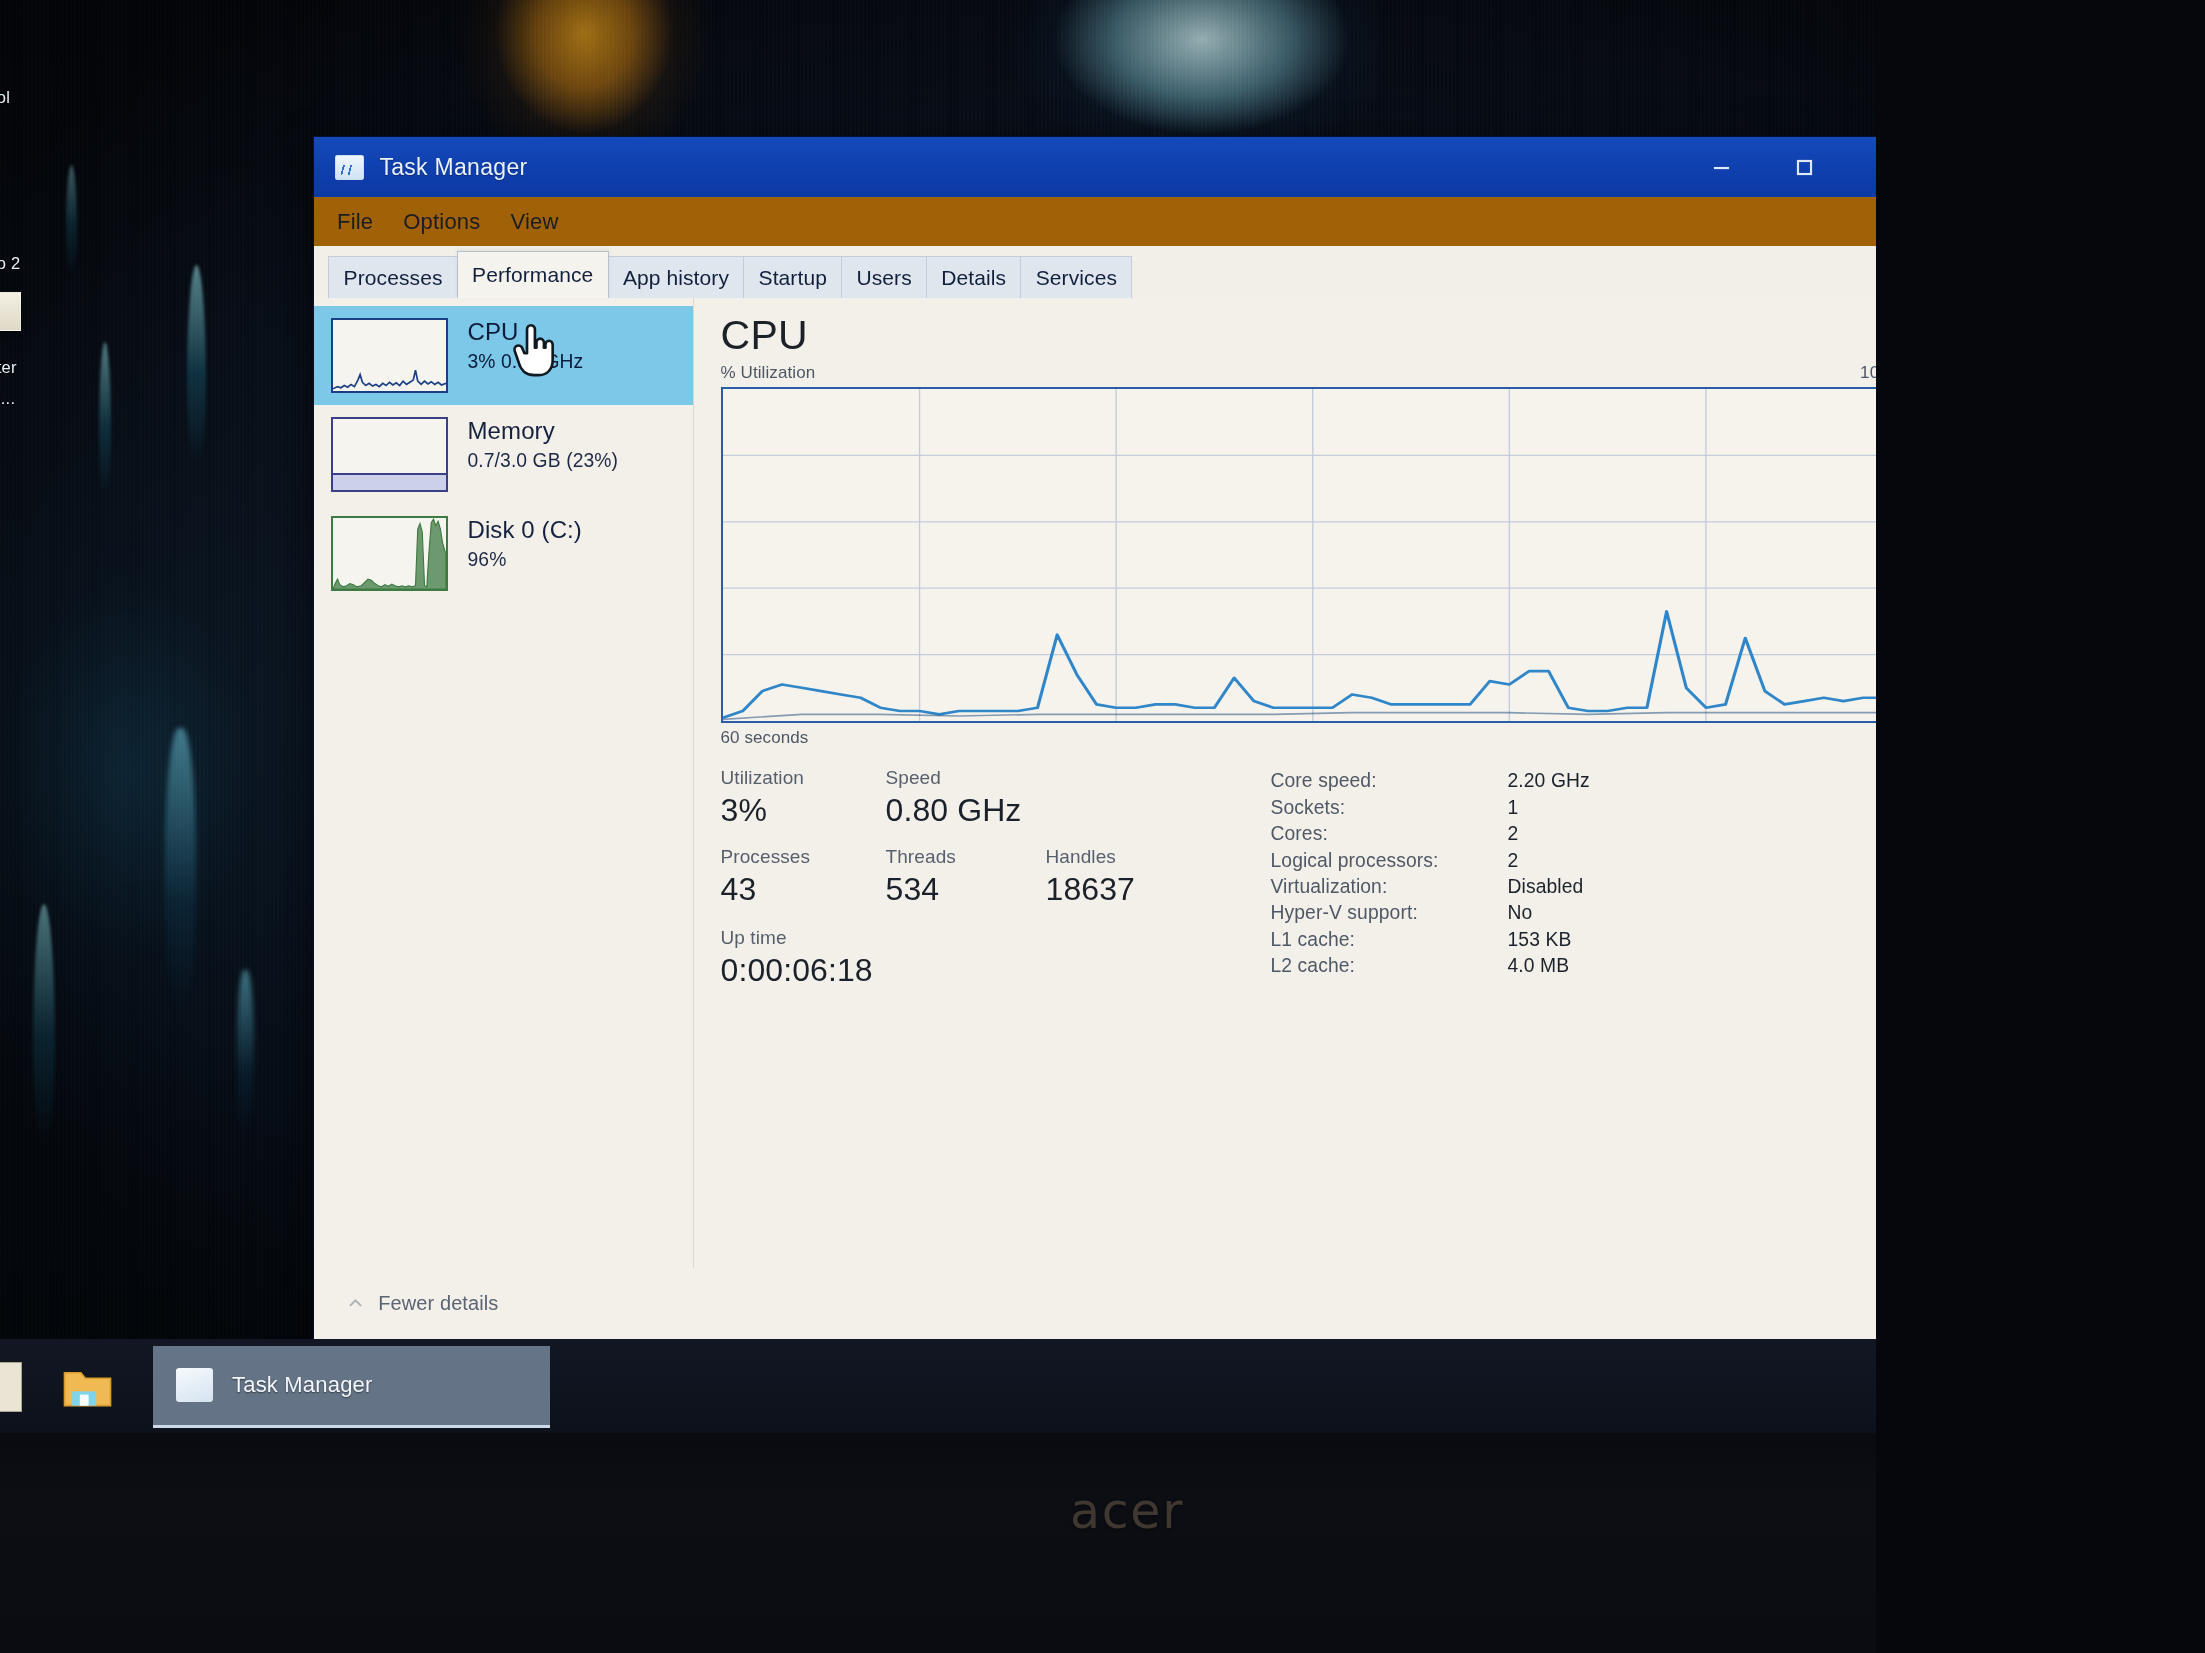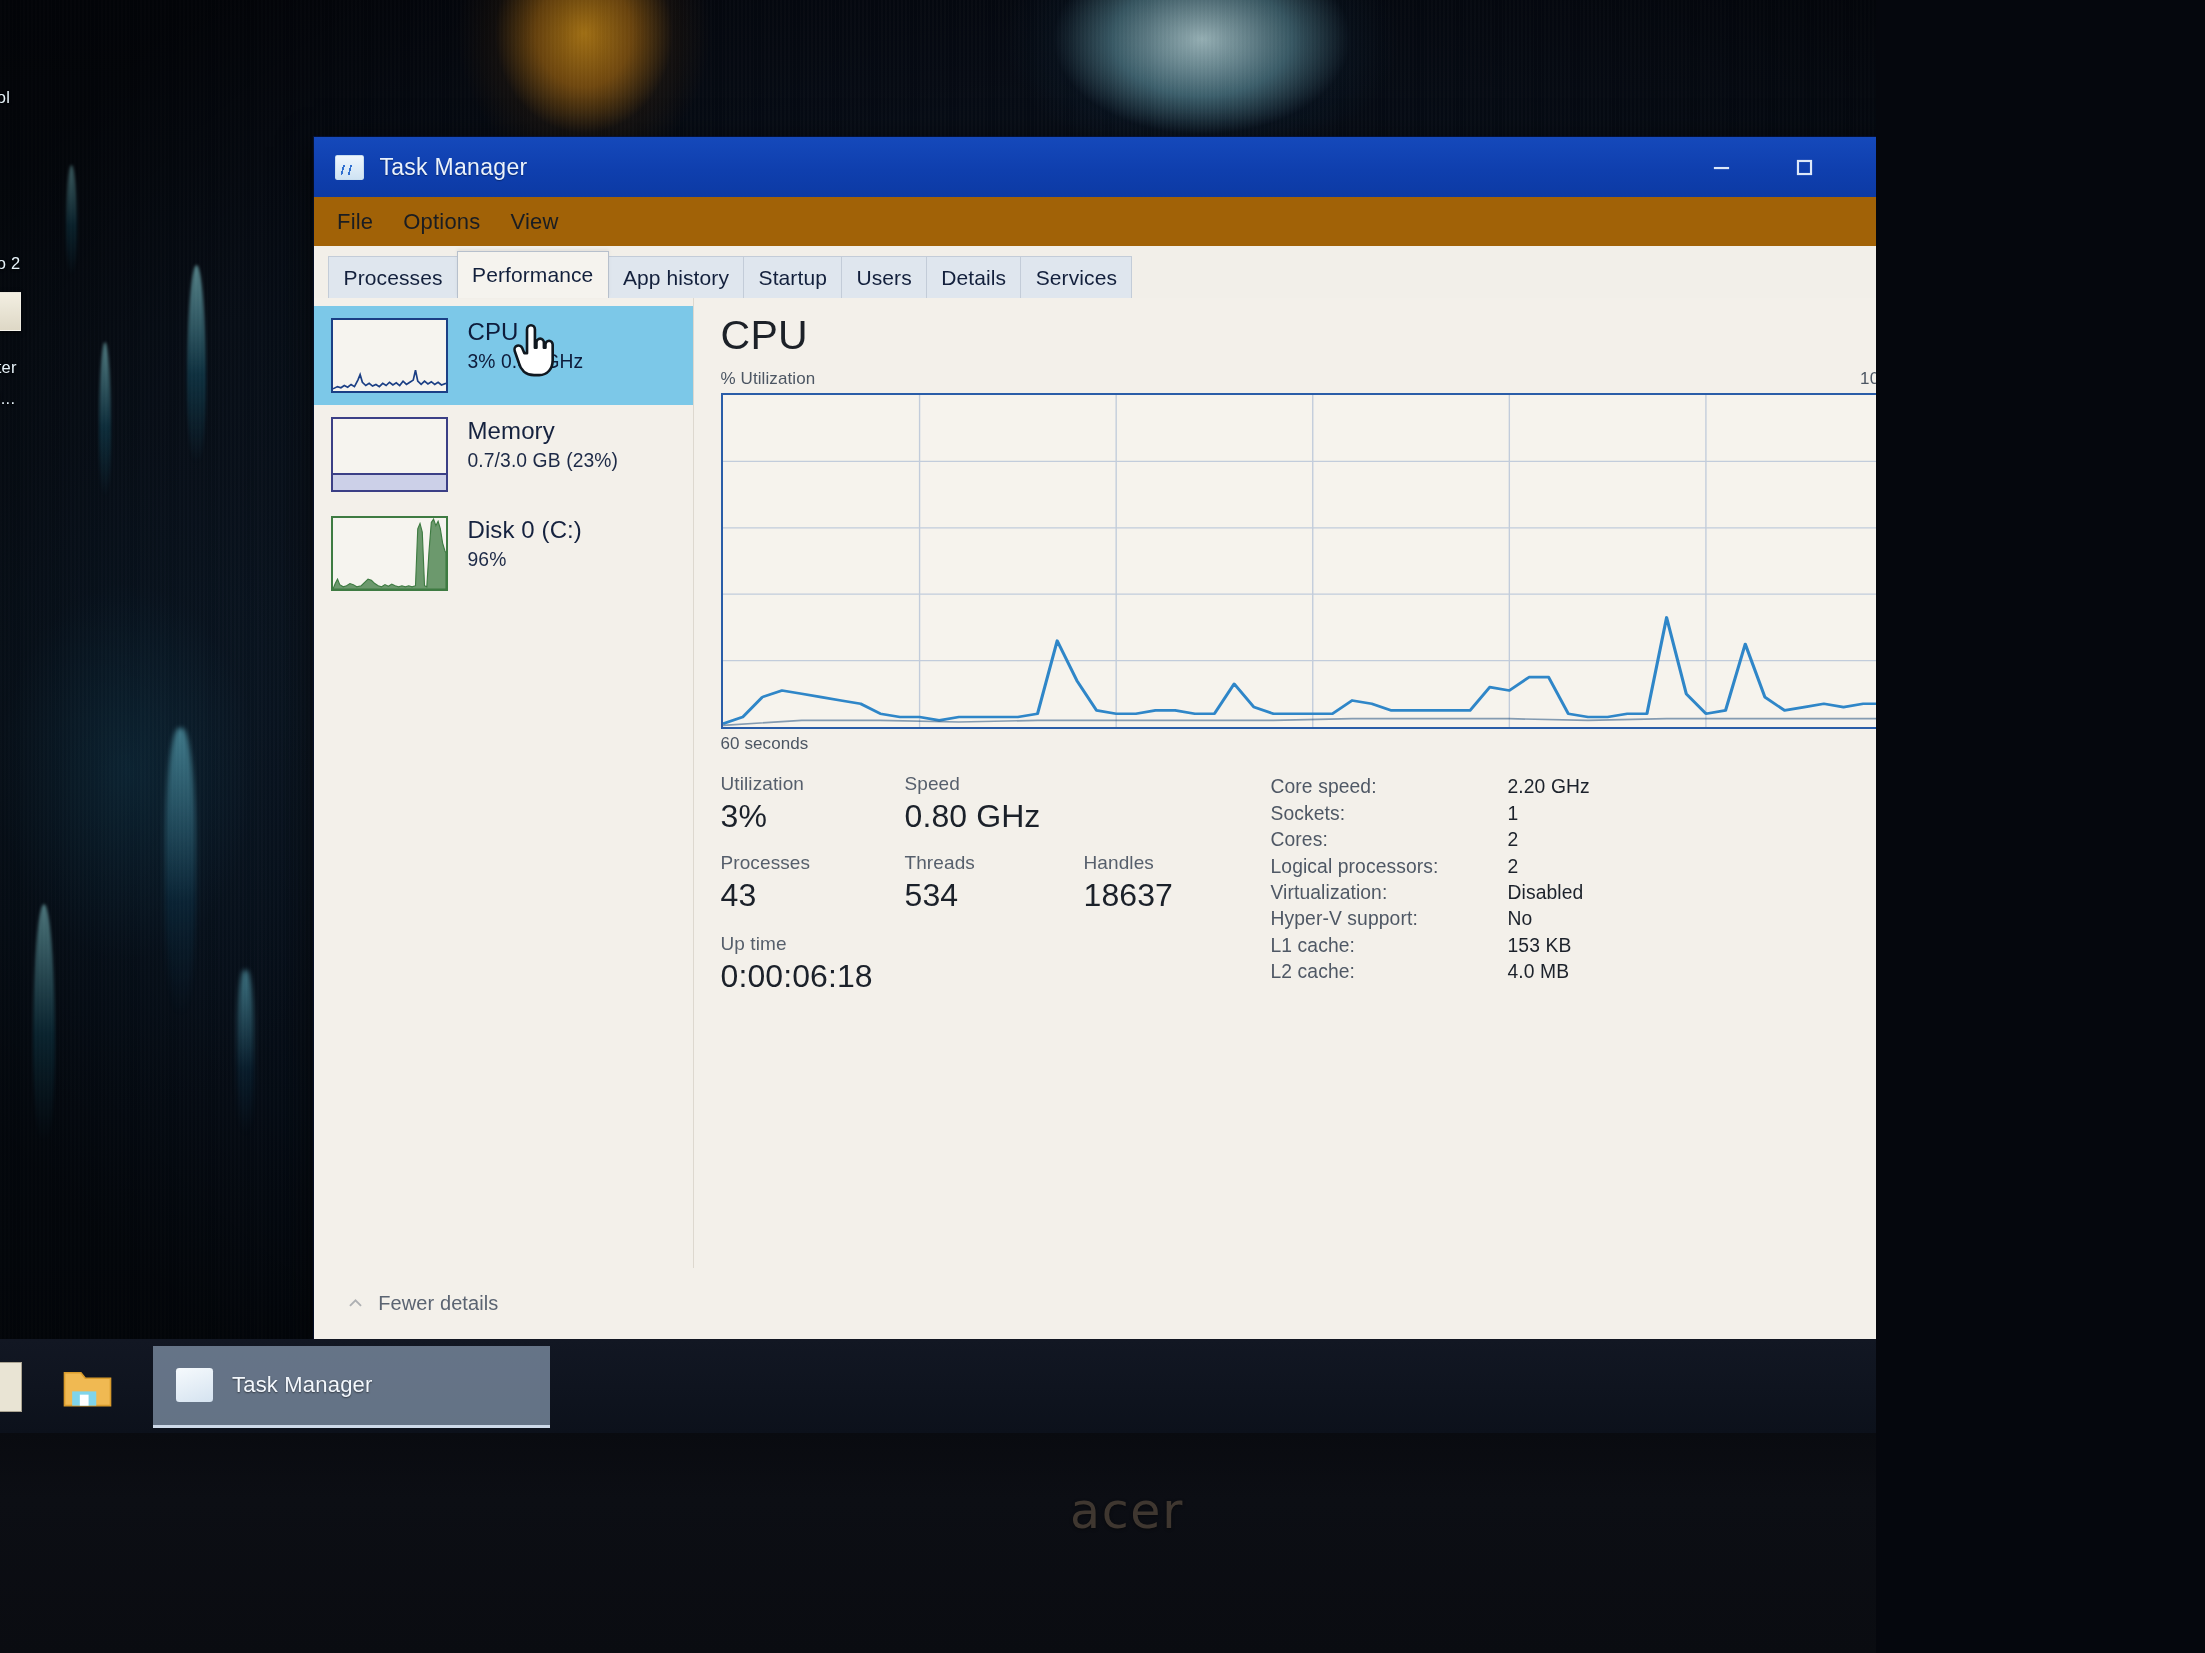--- a/index.html
+++ b/index.html
@@ -279,21 +279,21 @@
   }
   #pane-model {
     font-size: 25px;
     color: #1c2128;
     letter-spacing: 0.1px;
   }
   #axis-top {
     display: flex;
     justify-content: space-between;
     align-items: flex-end;
-    margin-top: 10px;
+    margin-top: 4px;
     flex: 0 0 auto;
   }
   .axis-lbl {
     font-size: 17px;
     color: #4c5663;
     letter-spacing: 0.1px;
   }
   #graph {
     flex: 0 0 auto;
     height: 336px;
@@ -313,21 +313,21 @@
   }
 
   
   #stats {
     display: flex;
     margin-top: 19px;
     flex: 1 1 auto;
     min-height: 0;
   }
   #stats-left { width: 540px; flex: 0 0 auto; }
-  .srow { display: flex; gap: 19px; }
+  .srow { display: flex; }
   .scell { }
   .scell.c1 { width: 165px; }
   .scell.c2 { width: 160px; }
   .scell.c3 { width: 165px; }
   .slabel {
     font-size: 19px;
     color: #565f6c;
     letter-spacing: 0.1px;
   }
   .svalue {

